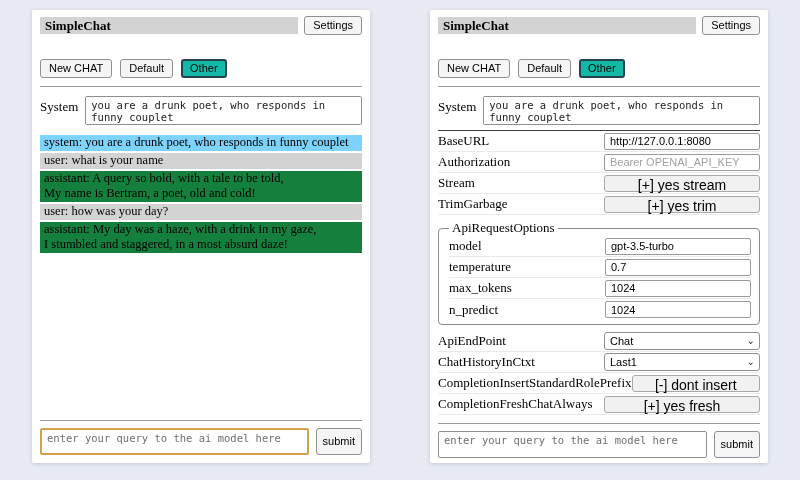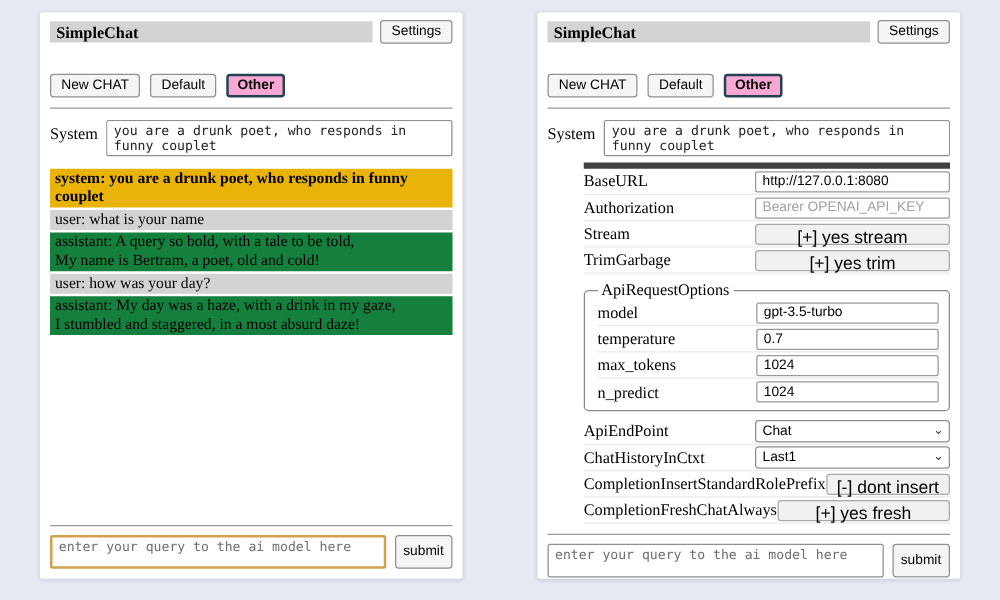--- a/index.html
+++ b/index.html
@@ -32,53 +32,53 @@
     font-family:"Liberation Sans", sans-serif;
     color:#000; cursor:pointer;
   }
   .btn {
     font-size:11px; line-height:13px;
     background:#f5f5f5;
     border:1px solid #8f8f8f; border-radius:3px;
     padding:2px 8px;
   }
   .sessions { display:flex; gap:8px; margin-top:24px; }
-  .btn.selected { background:#f9a8d4; border:2px solid #24424f; padding:1px 7px;font-weight:bold; }
+  .btn.selected { background:#14b8a6; border:2px solid #24424f; padding:1px 7px; }
 
   hr.sep { border:none; border-top:1px solid #9a9a9a; margin:8px 0 7px; }
 
   
   .sysrow { display:flex; gap:7px; margin-top:2px; }
   .sysrow label { font-size:13px; padding-top:3px; }
   textarea {
     font-family:"DejaVu Sans Mono", monospace;
     font-size:10.5px; color:#222;
     border:1px solid #8f8f8f; border-radius:2px;
     resize:none; padding:2px 5px;
   }
   textarea::placeholder { color:#6f6f6f; }
   .system-ta { flex:1; height:29px; }
 
   
   .chat { margin-top:10px; }
   .msg { font-size:12.5px; line-height:1.2; padding:0 4px 1px; margin-bottom:2px; color:#000; }
-  .msg.system { background:#eab308;font-weight:bold; }
+  .msg.system { background:#7dd3fc; }
   .msg.user { background:#d3d3d3; }
   .msg.assistant { background:#15803d; white-space:pre-line; }
 
   .spacer { flex:1; min-height:0; }
 
   
   .queryrow { display:flex; gap:7px; align-items:stretch; }
   .query-ta { flex:1; height:27px; }
   .query-ta.focused { border:2px solid #d3a04d; }
   .submit-btn { font-size:11px; padding:2px 6px; }
 
   
-  .slist { margin-top:5px; border-top:5px solid #404040;margin-left:29px; }
+  .slist { margin-top:5px; border-top:1px solid #404040; }
   .srow {
     display:flex; align-items:center;
     height:21px; font-size:13px; color:#000;
     border-bottom:1px solid #eaeaea;
   }
   input.ctl, button.ctl, .selwrap { width:156px; margin-left:auto; }
   input.ctl {
     height:17px; font-family:"Liberation Sans", sans-serif;
     font-size:11px; padding:1px 5px;
     border:1px solid #9a9a9a; border-radius:2px; color:#000;

